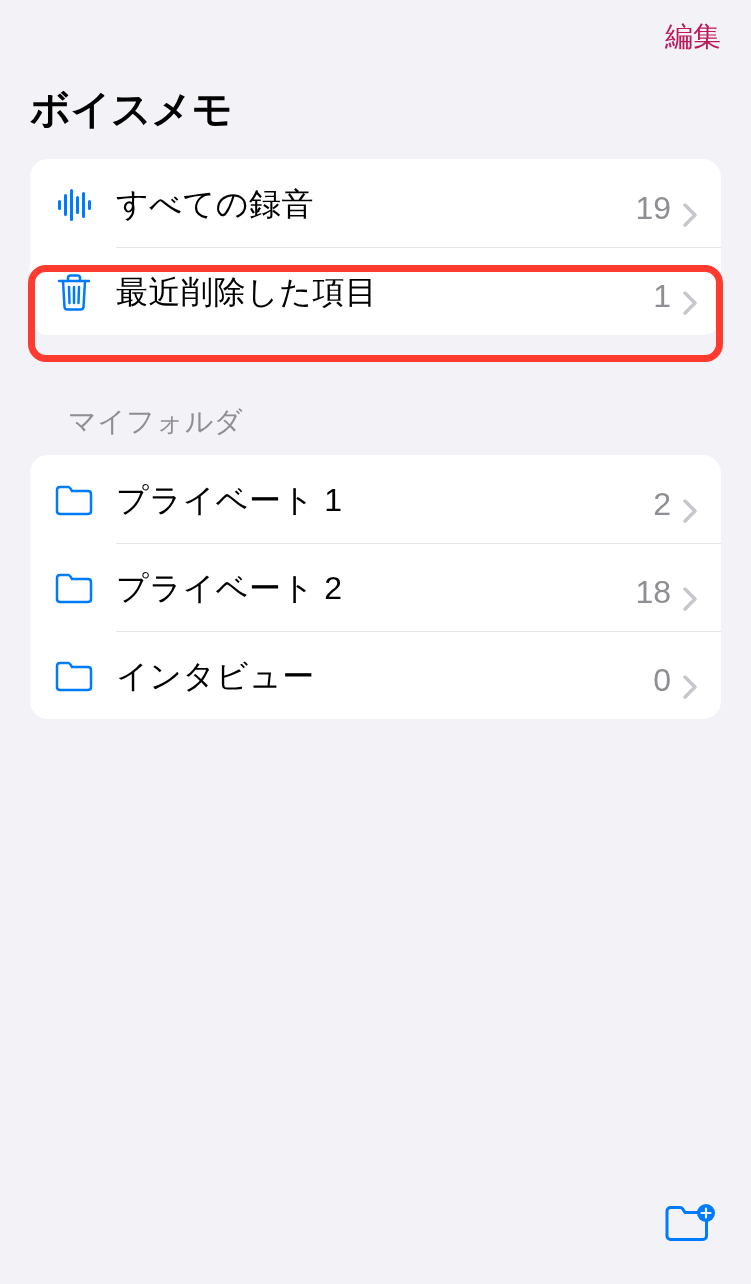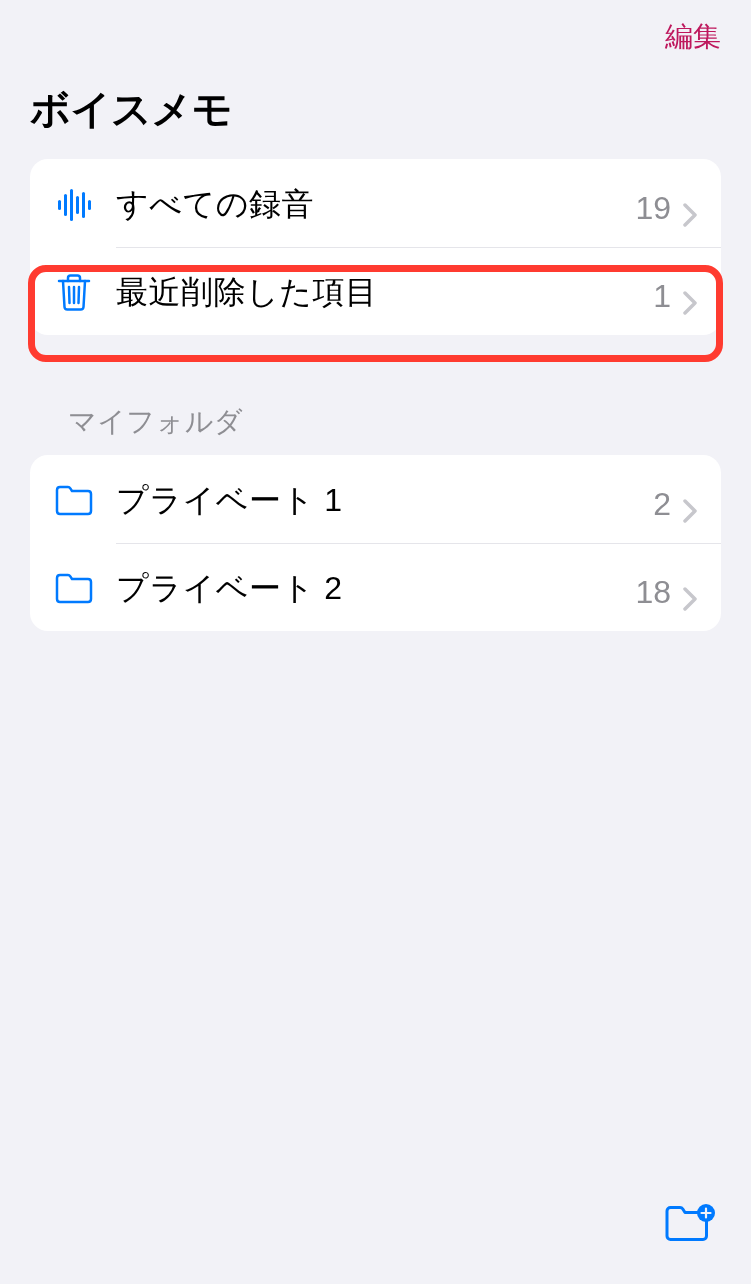--- a/index.html
+++ b/index.html
@@ -193,20 +193,34 @@
       </svg>
     </span>
     <span class="row-label">プライベート 2</span>
     <span class="row-count">18</span>
     <span class="chevron">
       <svg width="14" height="24" viewBox="0 0 14 24" fill="none">
         <path d="M2 2 L12 12 L2 22" stroke="#c7c7cc" stroke-width="3.5" stroke-linecap="round" stroke-linejoin="round"></path>
       </svg>
     </span>
   </div>
+  <div class="row">
+    <span class="icon">
+      <svg width="42" height="34" viewBox="0 0 42 34" fill="none">
+        <path d="M4 6 C4 4.3 5.3 3 7 3 L15 3 C16 3 16.8 3.5 17.3 4.3 L19 7 L35 7 C36.7 7 38 8.3 38 10 L38 27 C38 28.7 36.7 30 35 30 L7 30 C5.3 30 4 28.7 4 27 Z" stroke="#007aff" stroke-width="2.5" stroke-linejoin="round"></path>
+      </svg>
+    </span>
+    <span class="row-label">インタビュー</span>
+    <span class="row-count">0</span>
+    <span class="chevron">
+      <svg width="14" height="24" viewBox="0 0 14 24" fill="none">
+        <path d="M2 2 L12 12 L2 22" stroke="#c7c7cc" stroke-width="3.5" stroke-linecap="round" stroke-linejoin="round"></path>
+      </svg>
+    </span>
+  </div>
 </div>
 
 <div class="bottom-bar">
   <button class="new-folder-btn">
     <span>
       <svg width="52" height="42" viewBox="0 0 52 42" fill="none">
         <path d="M4 8 C4 6 5.6 4.5 7.5 4.5 L17 4.5 C18.2 4.5 19.2 5.1 19.8 6 L22 9.5 L40 9.5 C42 9.5 43.5 11 43.5 13 L43.5 33 C43.5 35 42 36.5 40 36.5 L7.5 36.5 C5.6 36.5 4 35 4 33 Z" stroke="#007aff" stroke-width="3" stroke-linejoin="round"></path>
         <circle cx="43" cy="10" r="9" fill="#007aff"></circle>
         <path d="M43 5.5 L43 14.5 M38.5 10 L47.5 10" stroke="#f2f2f7" stroke-width="2.2" stroke-linecap="round"></path>
       </svg>

